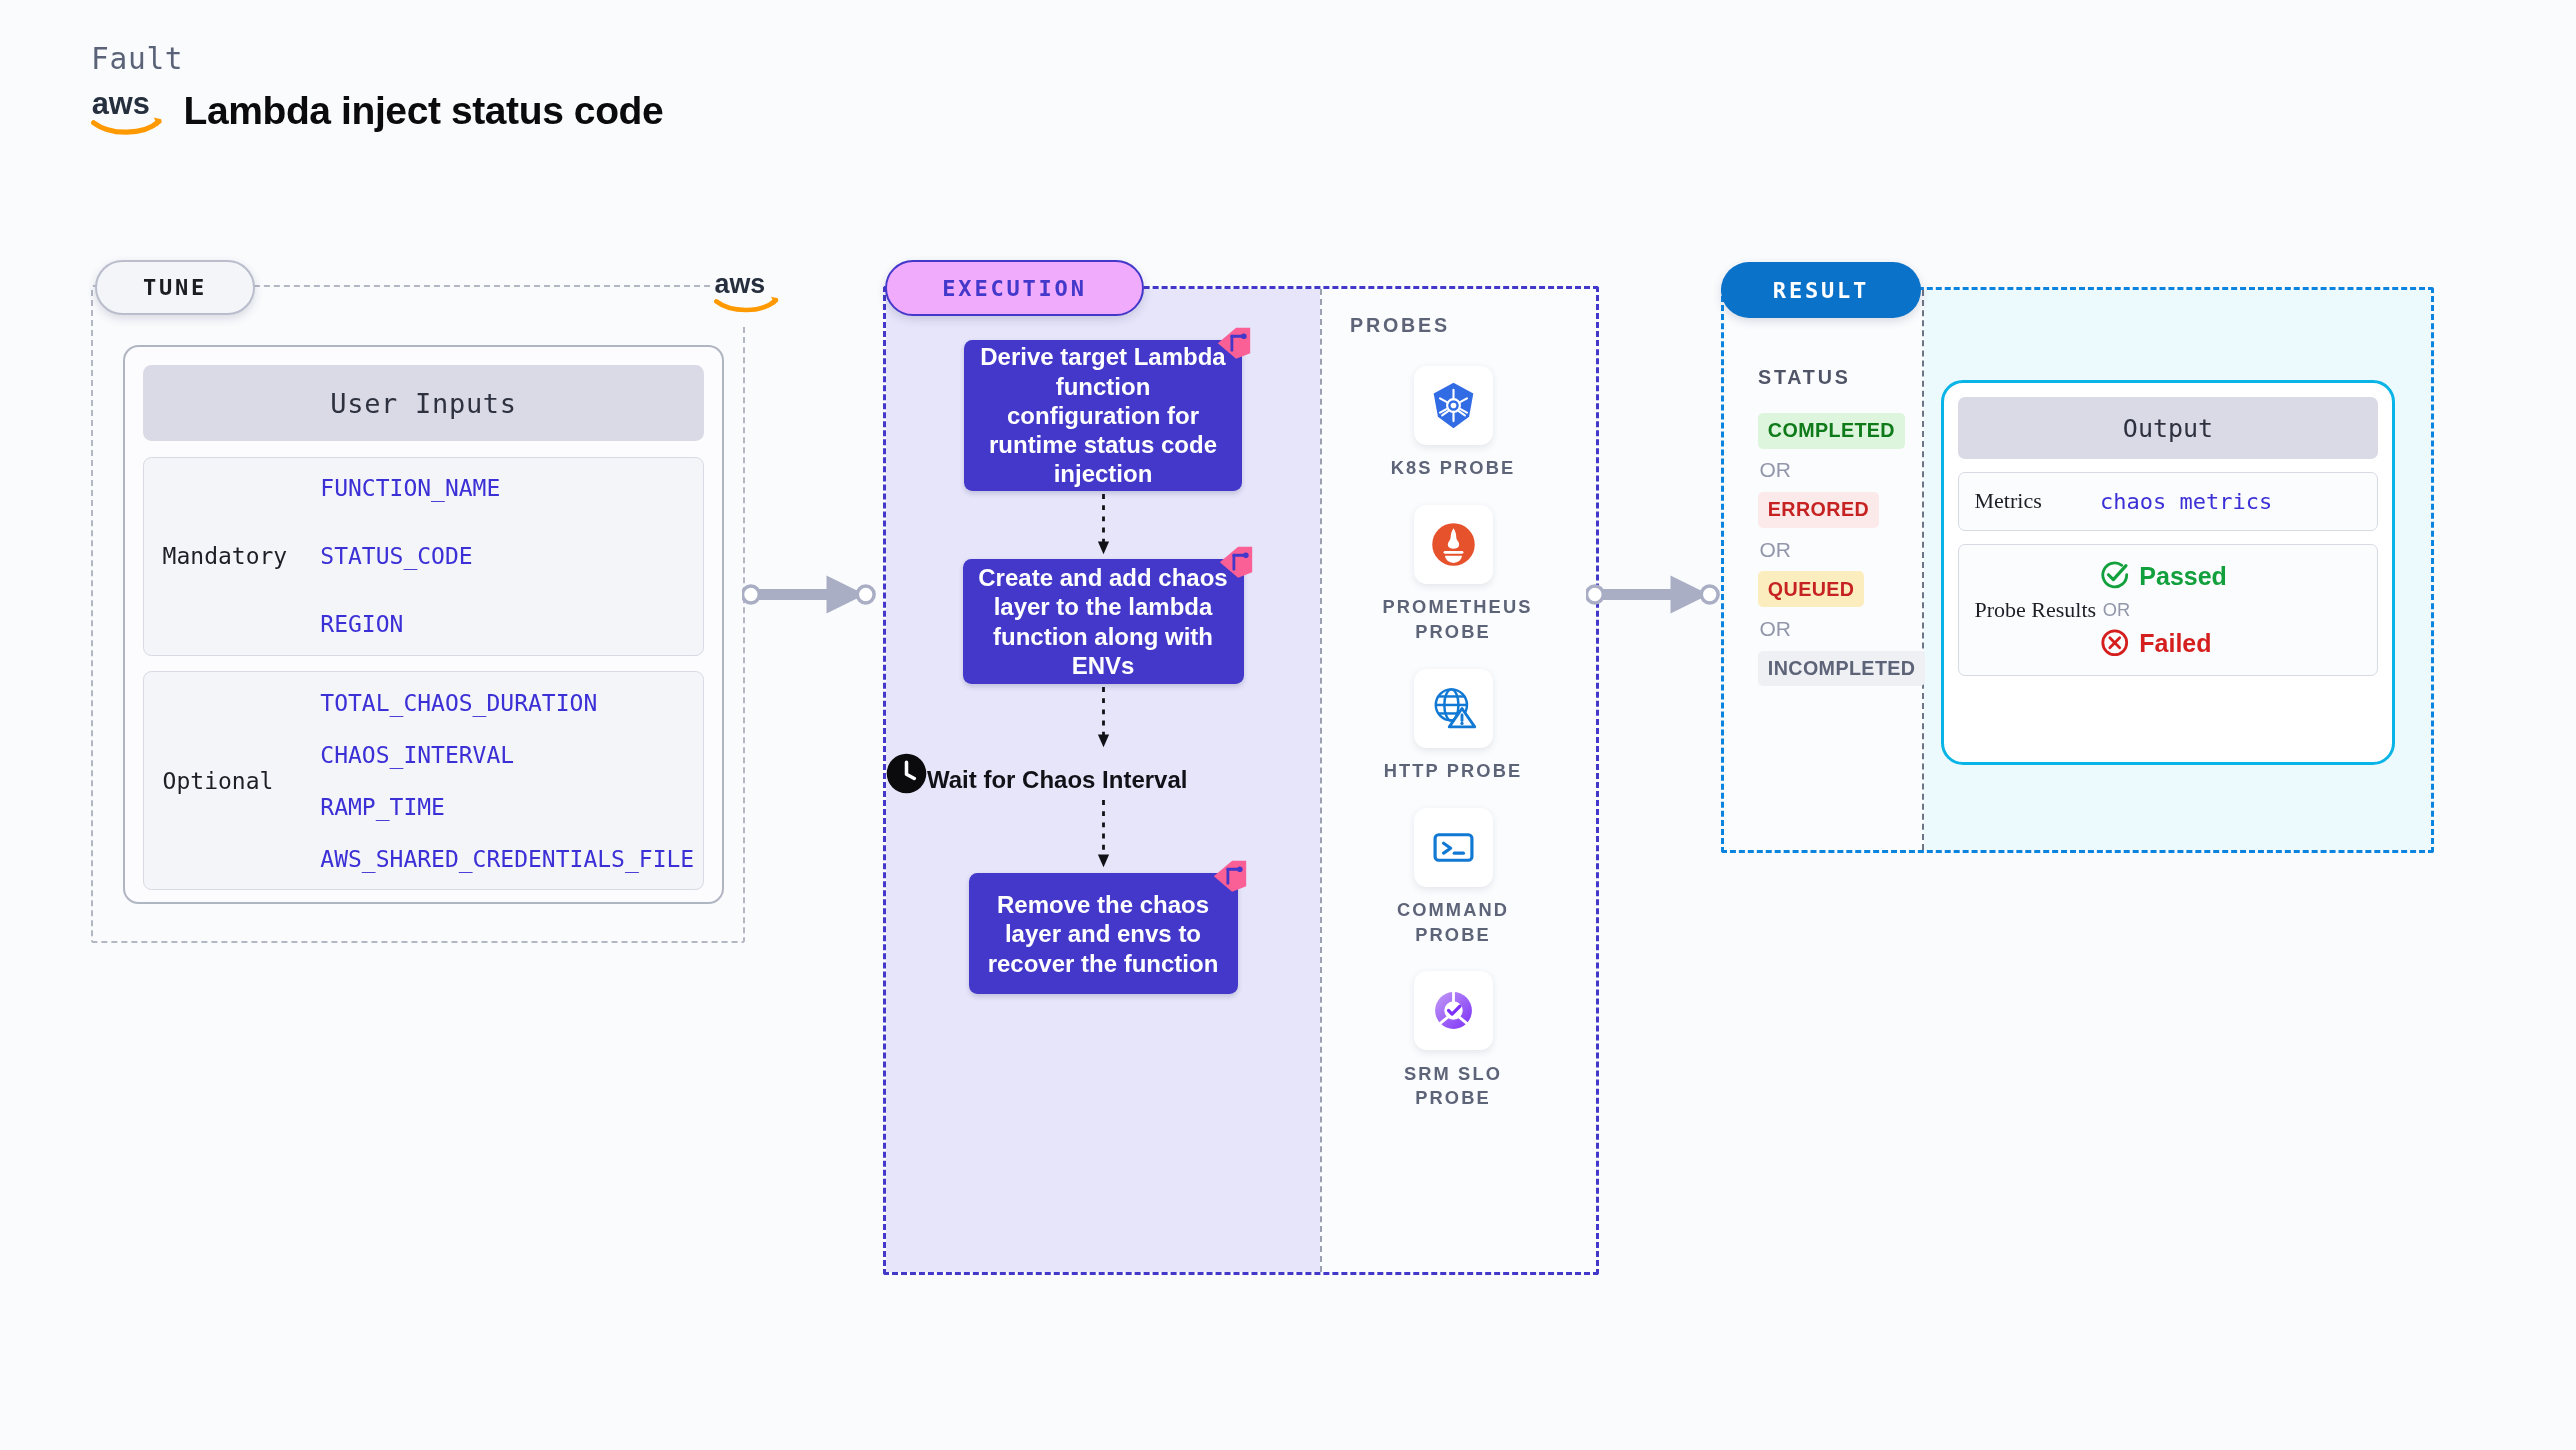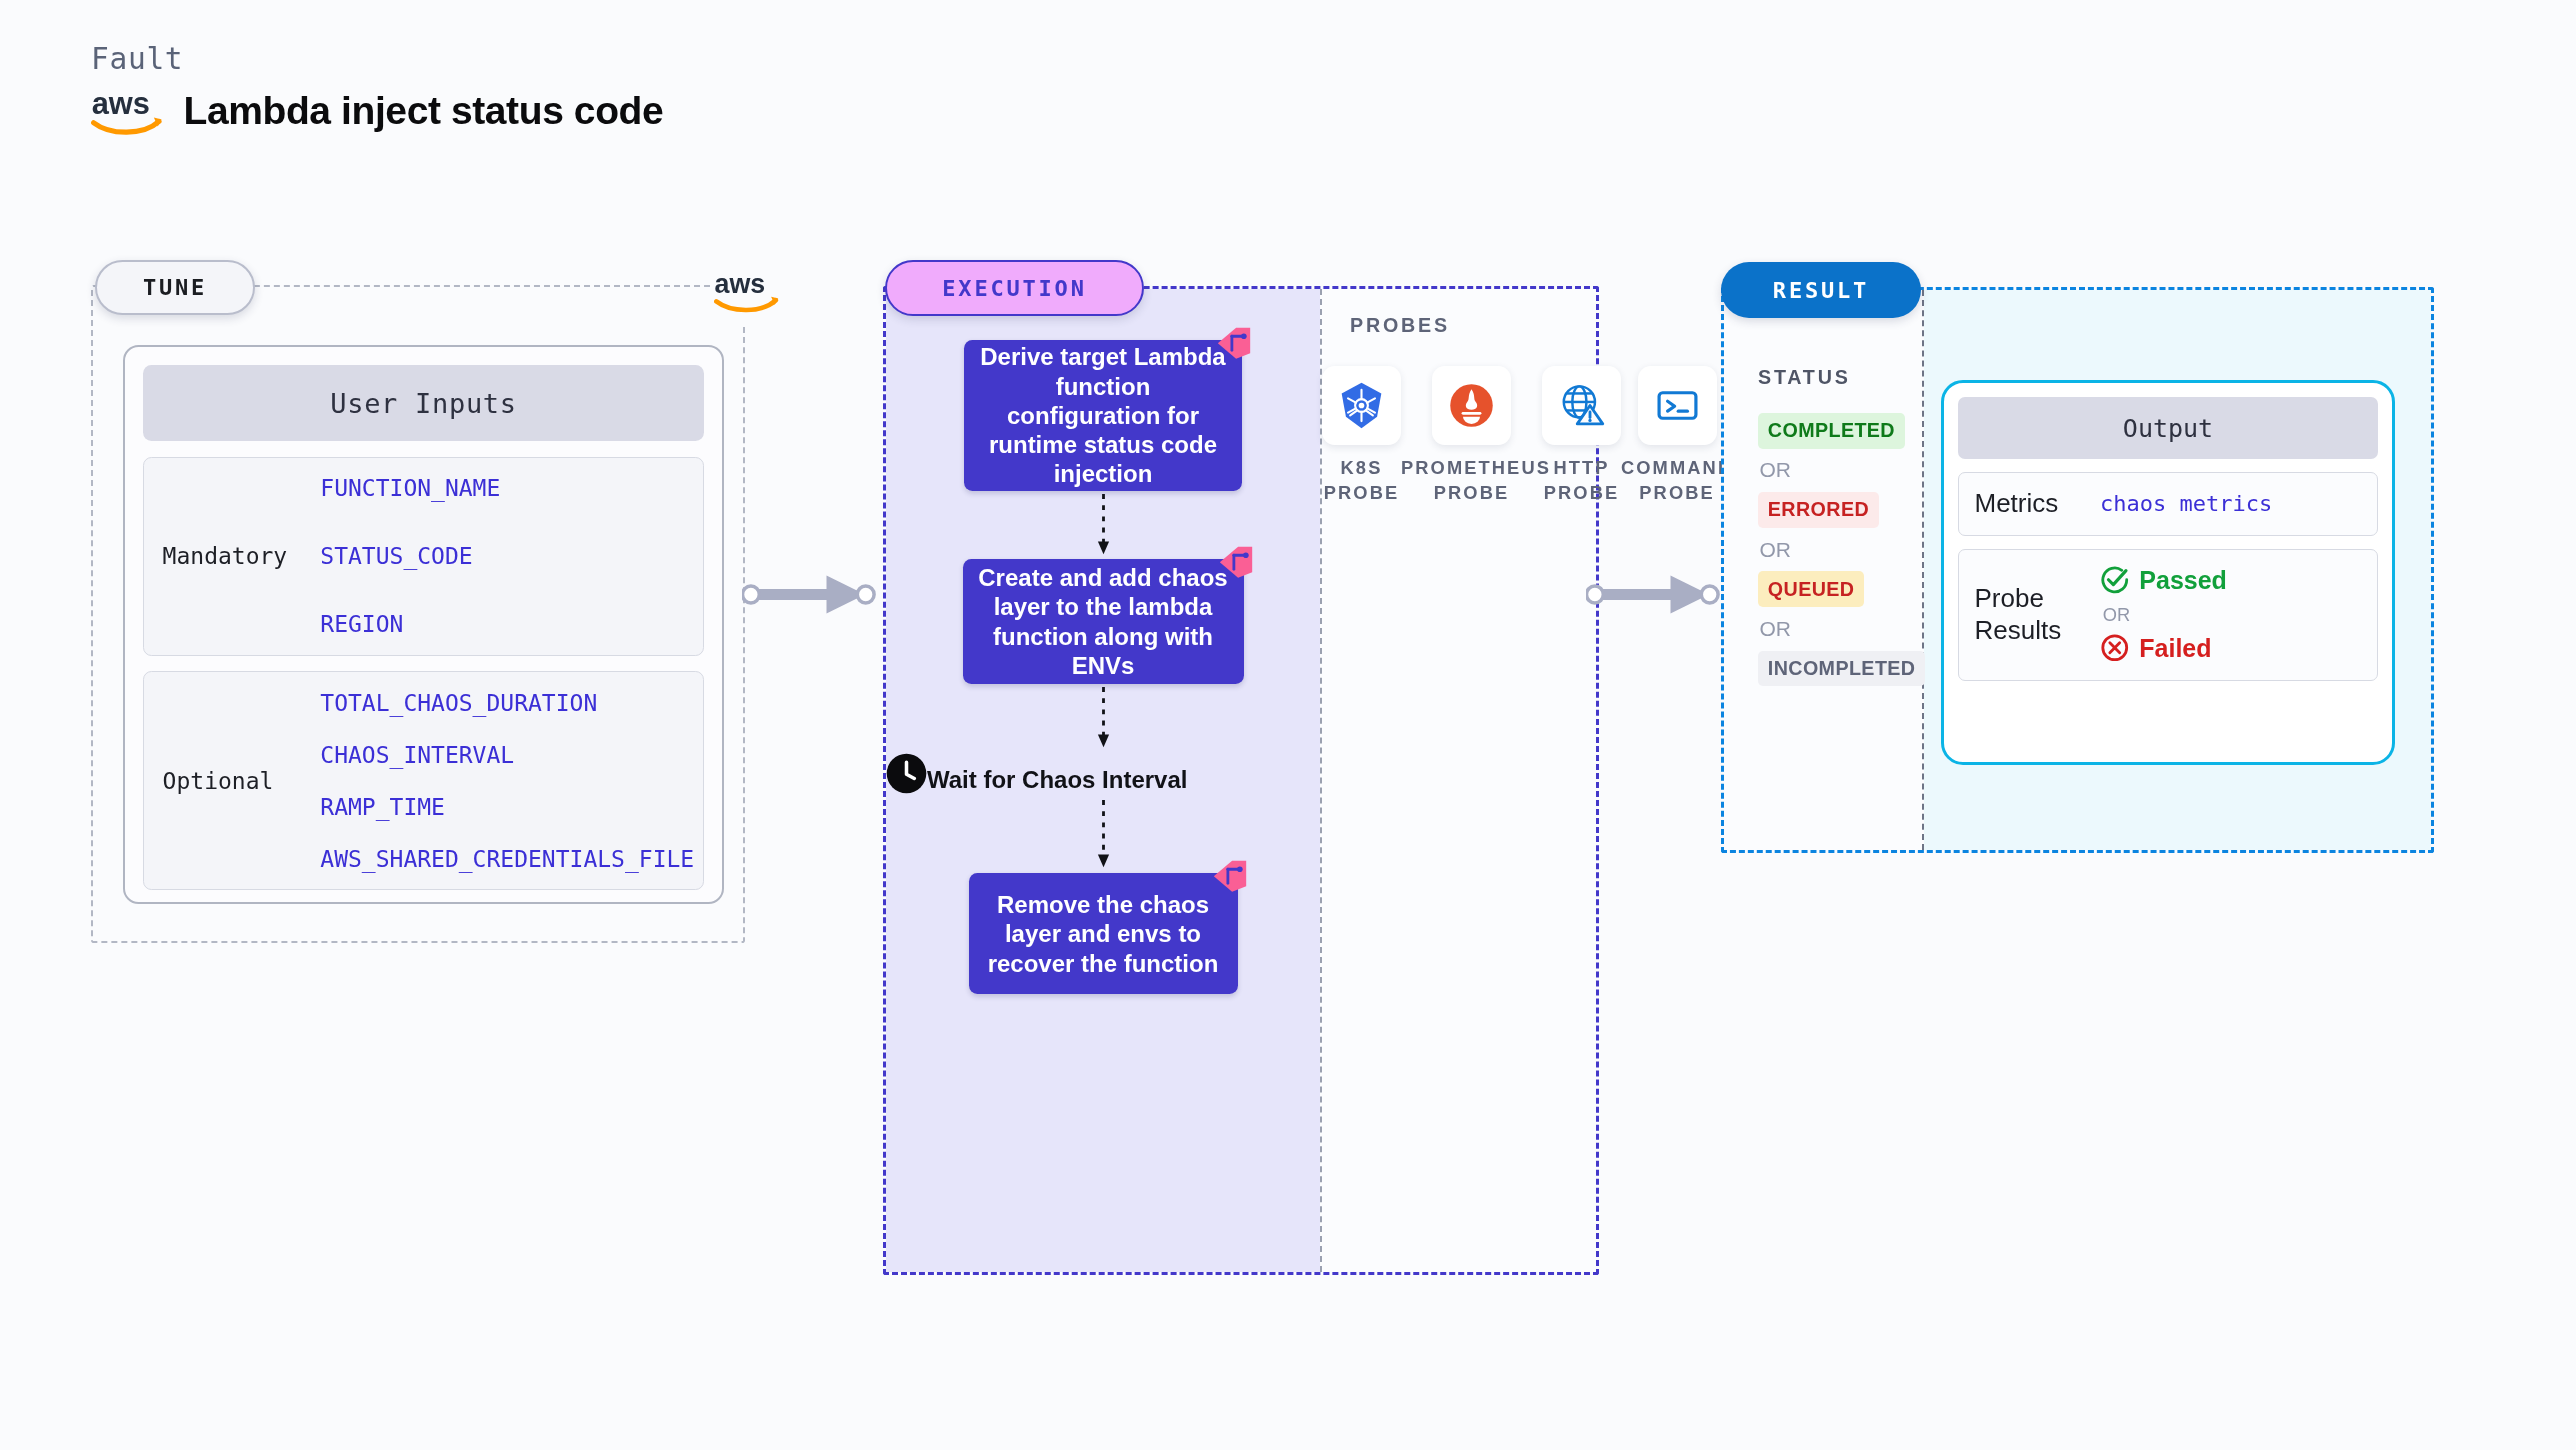--- a/index.html
+++ b/index.html
@@ -149,21 +149,21 @@
   }
 
   
   .probes-title {
     position: absolute; left: 28px; top: 25px;
     font-size: 19.7px; font-weight: bold; color: #5e6478; letter-spacing: 2.8px;
     font-family: "Liberation Sans", sans-serif;
   }
   .probes-list {
     position: absolute; left: 0; right: 12px; top: 77px;
-    display: flex; flex-direction: row; 
+    display: flex; flex-direction: column; align-items: center;
   }
   .probe { display: flex; flex-direction: column; align-items: center; margin-bottom: 24px; }
   .probe-icon-box {
     width: 79px; height: 79px; background: #ffffff; border-radius: 12.7px;
     box-shadow: 0 2.1px 7px rgba(40,45,80,0.10);
     display: flex; align-items: center; justify-content: center;
   }
   .probe-icon-box svg { width: 51px; height: 51px; }
   .probe-label {
     margin-top: 11.3px; max-width: 141px; text-align: center;
@@ -213,22 +213,22 @@
     font-family: "DejaVu Sans Mono", monospace;
     font-size: 25px; color: #2e3140;
   }
   .out-row {
     margin: 12.7px 14px 0 14px;
     background: #fbfcfe; border: 1.4px solid #d7dae3; border-radius: 7px;
     display: flex; align-items: center; padding: 15.5px 0;
   }
   .out-key {
     width: 141px; padding-left: 15.5px;
-    font-family: Liberation Sans, sans-serif;
-    font-size: 26px; color: #1d1f26; line-height: 1.2;
+    font-family: Liberation Serif, serif;
+    font-size: 22px; color: #1d1f26; line-height: 1.2;
   }
   .out-val-link {
     font-family: "DejaVu Sans Mono", monospace;
     font-size: 22px; color: #3b2fd6;
   }
   .probe-res { display: flex; flex-direction: column; }
   .res-line { display: flex; align-items: center; gap: 9.8px; }
   .res-line svg { width: 29.5px; height: 29.5px; }
   .res-pass { font-size: 25px; font-weight: bold; color: #11a03b; font-family: "Liberation Sans", sans-serif; }
   .res-fail { font-size: 25px; font-weight: bold; color: #d51f1f; font-family: "Liberation Sans", sans-serif; }

